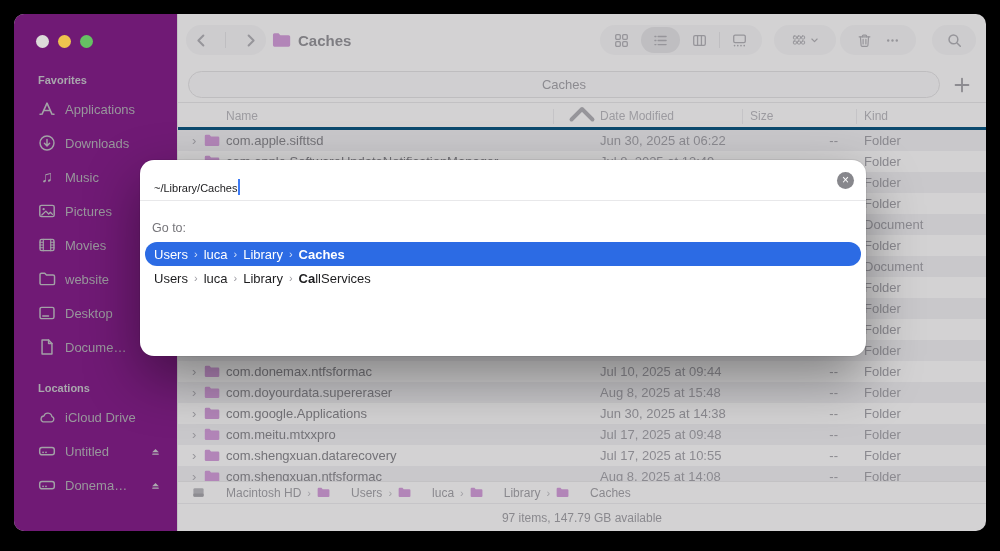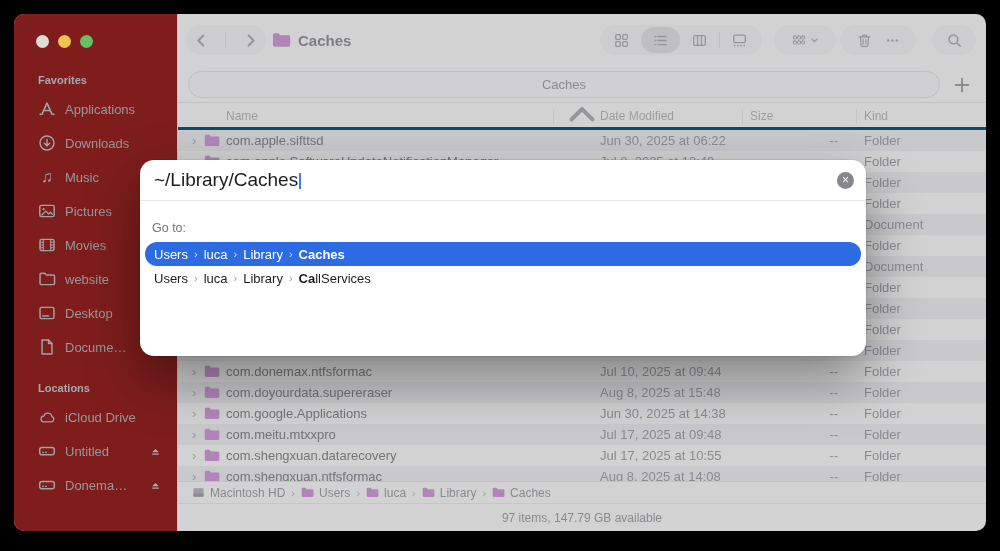--- a/index.html
+++ b/index.html
@@ -1,21 +1,21 @@
 <!DOCTYPE html>
 <html><head>
 <meta charset="utf-8">
 <style>
   html,body{margin:0;padding:0;background:#000;width:1000px;height:551px;overflow:hidden;
     font-family:"Liberation Sans","DejaVu Sans",sans-serif;-webkit-font-smoothing:antialiased;}
   *{box-sizing:border-box;}
   .window{position:absolute;left:14px;top:14px;width:972px;height:517px;background:#d3d2d3;
     border-radius:10px;overflow:hidden;box-shadow:0 18px 40px rgba(0,0,0,.55);}
   
-  .sidebar{position:absolute;left:0;top:0;width:164px;height:100%;background:#7f1d1d;
+  .sidebar{position:absolute;left:0;top:0;width:164px;height:100%;background:#701a75;
     border-right:1px solid #c2c1c3;padding-top:21px;}
   .lights{display:flex;gap:9px;margin-left:22px;height:13px;}
   .light{width:13px;height:13px;border-radius:50%;}
   .side-header{margin:26px 0 4px 24px;font-size:11px;font-weight:700;color:#a9a8ad;height:14px;}
   .side-header.second{margin-top:18px;}
   .side-item{display:flex;align-items:center;height:34px;padding-left:24px;color:#98979c;font-size:13px;position:relative;}
   .side-item .sicon{width:18px;height:18px;color:#a2a1a6;margin-right:9px;flex:0 0 18px;}
   .side-item .sicon svg{width:100%;height:100%;display:block;}
   .side-item .tglyph{font-size:16px;line-height:18px;display:block;text-align:center;}
   .side-item .eject{position:absolute;right:16px;width:11px;height:11px;color:#acabb0;}
@@ -65,32 +65,32 @@
   .f-disc{left:14px;color:#95949a;font-size:13px;}
   .f-icon{left:26px;top:4px!important;width:16px;height:13px;color:#b285b8;}
   .f-icon svg{width:100%;height:100%;display:block;}
   .f-name{left:48px;color:#747378;}
   .f-date{left:422px;color:#8b8a90;}
   .f-size{left:564px;width:96px;text-align:right;color:#8b8a90;}
   .f-kind{left:686px;color:#8b8a90;}
   
   .pathbar{position:absolute;left:0;top:467px;right:0;height:22px;border-top:1px solid #c3c2c4;
     display:flex;align-items:center;padding-left:14px;font-size:12px;color:#8a898e;}
-  .crumb{display:flex;align-items:center;gap:5px;}
+  .crumb{display:flex;align-items:center;gap:21px;}
   .crumb .cicon{width:13px;height:11px;display:block;color:#b285b8;}
   .crumb .cicon.gray{color:#9d9ca1;}
   .crumb .cicon svg{width:100%;height:100%;display:block;}
   .psep{margin:0 6px;color:#a09fa4;font-size:11px;}
   .statusbar{position:absolute;left:0;top:489px;right:0;bottom:0;border-top:1px solid #c6c5c8;
     display:flex;align-items:center;justify-content:center;font-size:12px;color:#8a898e;}
   
   .dialog{position:absolute;left:126px;top:146px;width:726px;height:196px;background:#fff;border-radius:14px;
     box-shadow:0 22px 55px rgba(0,0,0,.4),0 0 0 1px rgba(0,0,0,.06);z-index:50;overflow:hidden;}
   .d-input{position:relative;height:41px;border-bottom:1px solid #e8e8ea;}
-  .d-text{position:absolute;left:14px;top:0;line-height:40px;font-size:19px;color:#1d1d1f;}
+  .d-text{position:absolute;left:14px;top:8px;line-height:40px;font-size:11px;color:#1d1d1f;}
   .caret{display:inline-block;width:2px;height:16px;background:#3e7bf5;vertical-align:-3px;margin-left:1px;}
   .d-clear{position:absolute;right:12px;top:12px;width:17px;height:17px;border-radius:50%;background:#87878c;
     color:#fff;font-size:12px;line-height:17px;text-align:center;}
   .d-goto{margin:20px 0 0 12px;font-size:12.5px;color:#76757a;height:17px;}
   .sugg{height:24px;margin:0 5px;border-radius:12px;display:flex;align-items:center;padding-left:9px;
     font-size:13px;color:#1d1d1f;white-space:nowrap;}
   .sugg:first-of-type{margin-top:4px;}
   .sugg.selected{background:#2c6be4;color:#fff;}
   .sugg .sep{margin:0 6px;font-size:11px;color:#9a99a0;}
   .sugg.selected .sep{color:rgba(255,255,255,.8);}

